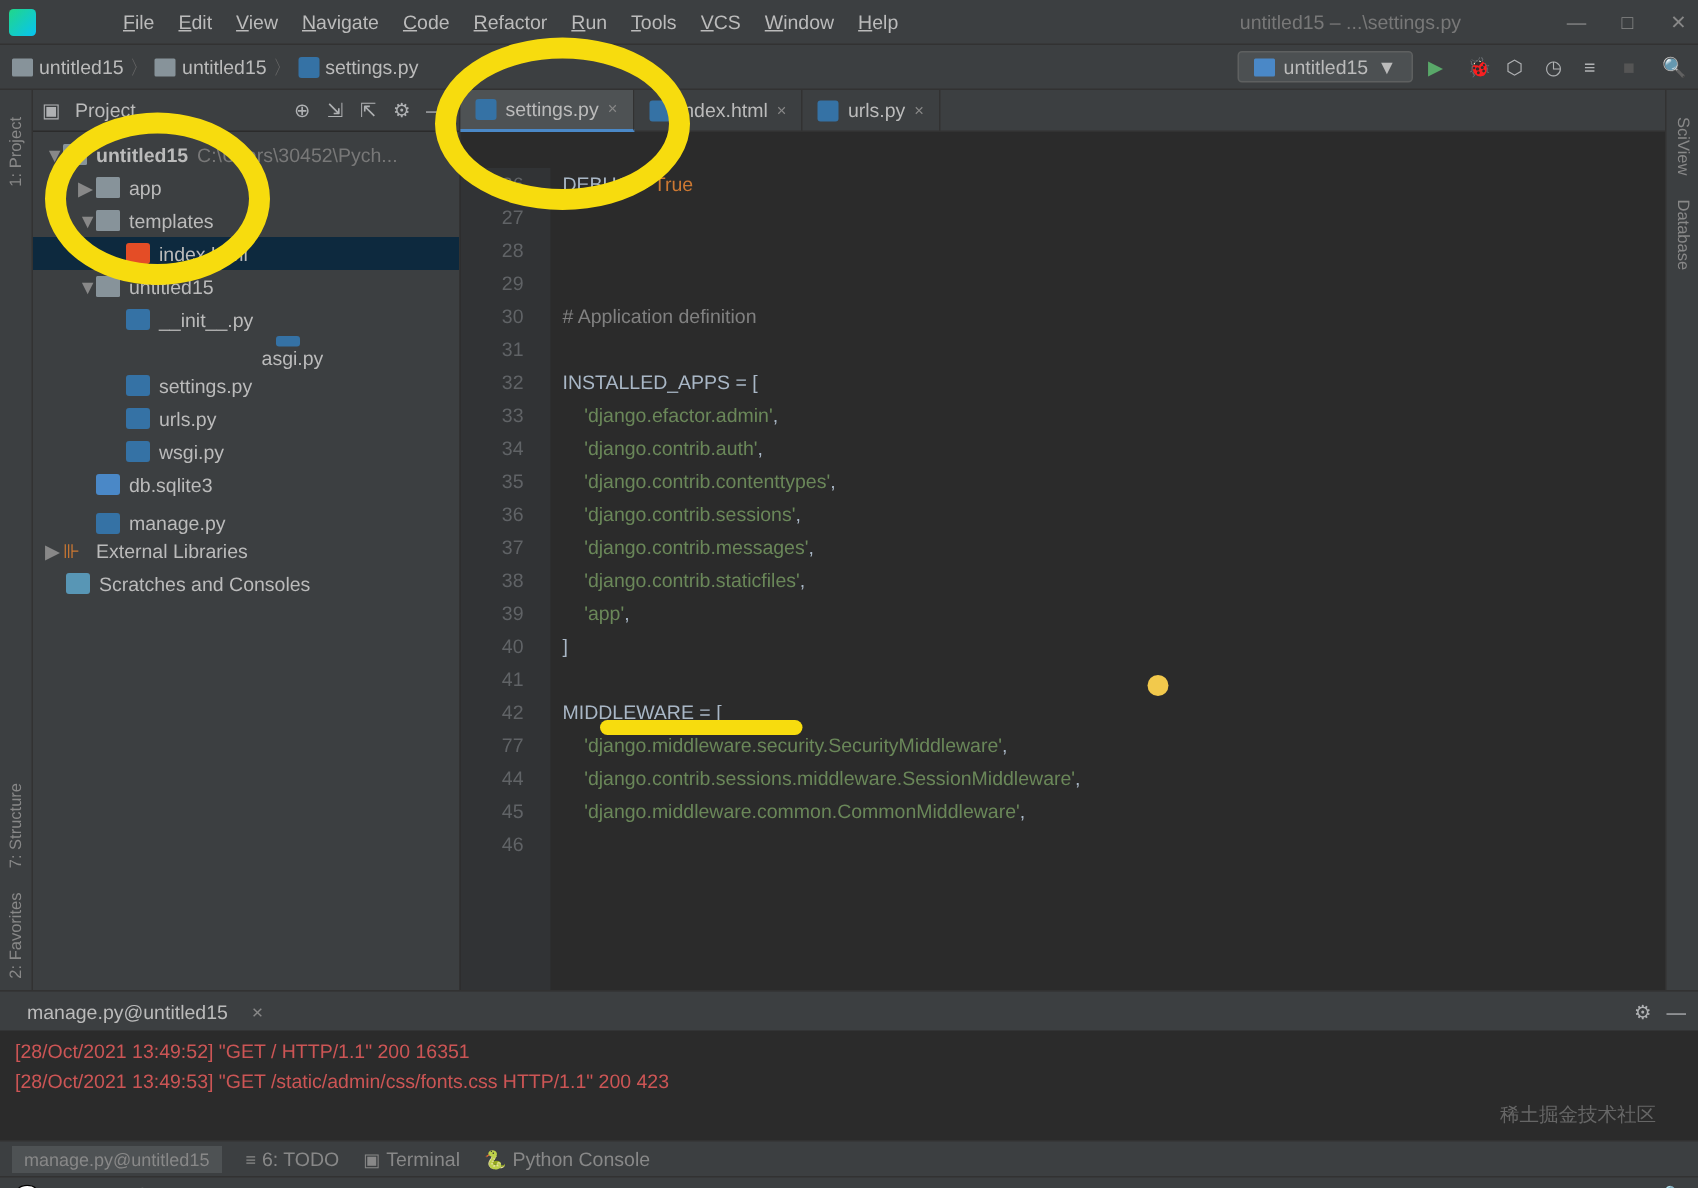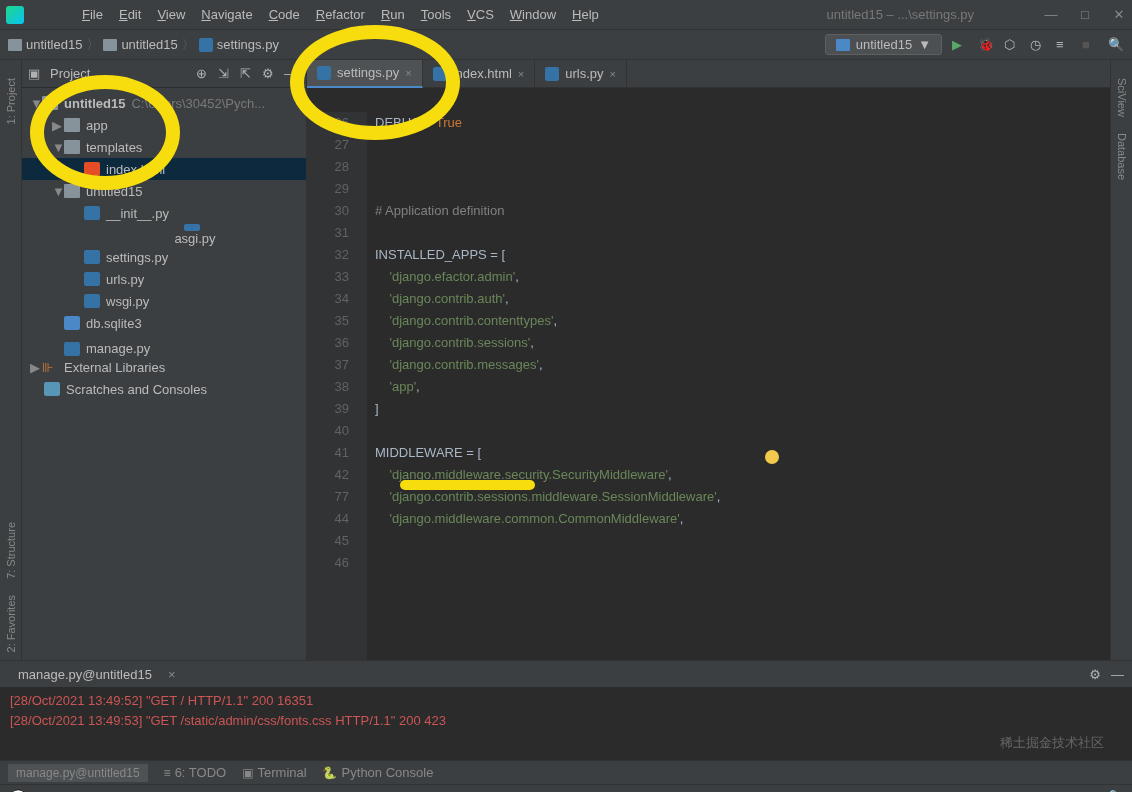--- a/index.html
+++ b/index.html
@@ -249,20 +249,21 @@
           <div class="code-line"></div>
           <div class="code-line"></div>
           <div class="code-line"><span class="cmt"># Application definition</span></div>
           <div class="code-line"></div>
           <div class="code-line">INSTALLED_APPS = [</div>
           <div class="code-line">    <span class="str">'django.efactor.admin'</span>,</div>
           <div class="code-line">    <span class="str">'django.contrib.auth'</span>,</div>
           <div class="code-line">    <span class="str">'django.contrib.contenttypes'</span>,</div>
           <div class="code-line">    <span class="str">'django.contrib.sessions'</span>,</div>
           <div class="code-line">    <span class="str">'django.contrib.messages'</span>,</div>
+          <div class="code-line">    <span class="str">'django.contrib.staticfiles'</span>,</div>
           <div class="code-line">    <span class="str">'app'</span>,</div>
           <div class="code-line">]</div>
           <div class="code-line"></div>
           <div class="code-line">MIDDLEWARE = [</div>
           <div class="code-line">    <span class="str">'django.middleware.security.SecurityMiddleware'</span>,</div>
           <div class="code-line">    <span class="str">'django.contrib.sessions.middleware.SessionMiddleware'</span>,</div>
           <div class="code-line">    <span class="str">'django.middleware.common.CommonMiddleware'</span>,</div>
         </div>
     </div>
   </div>

